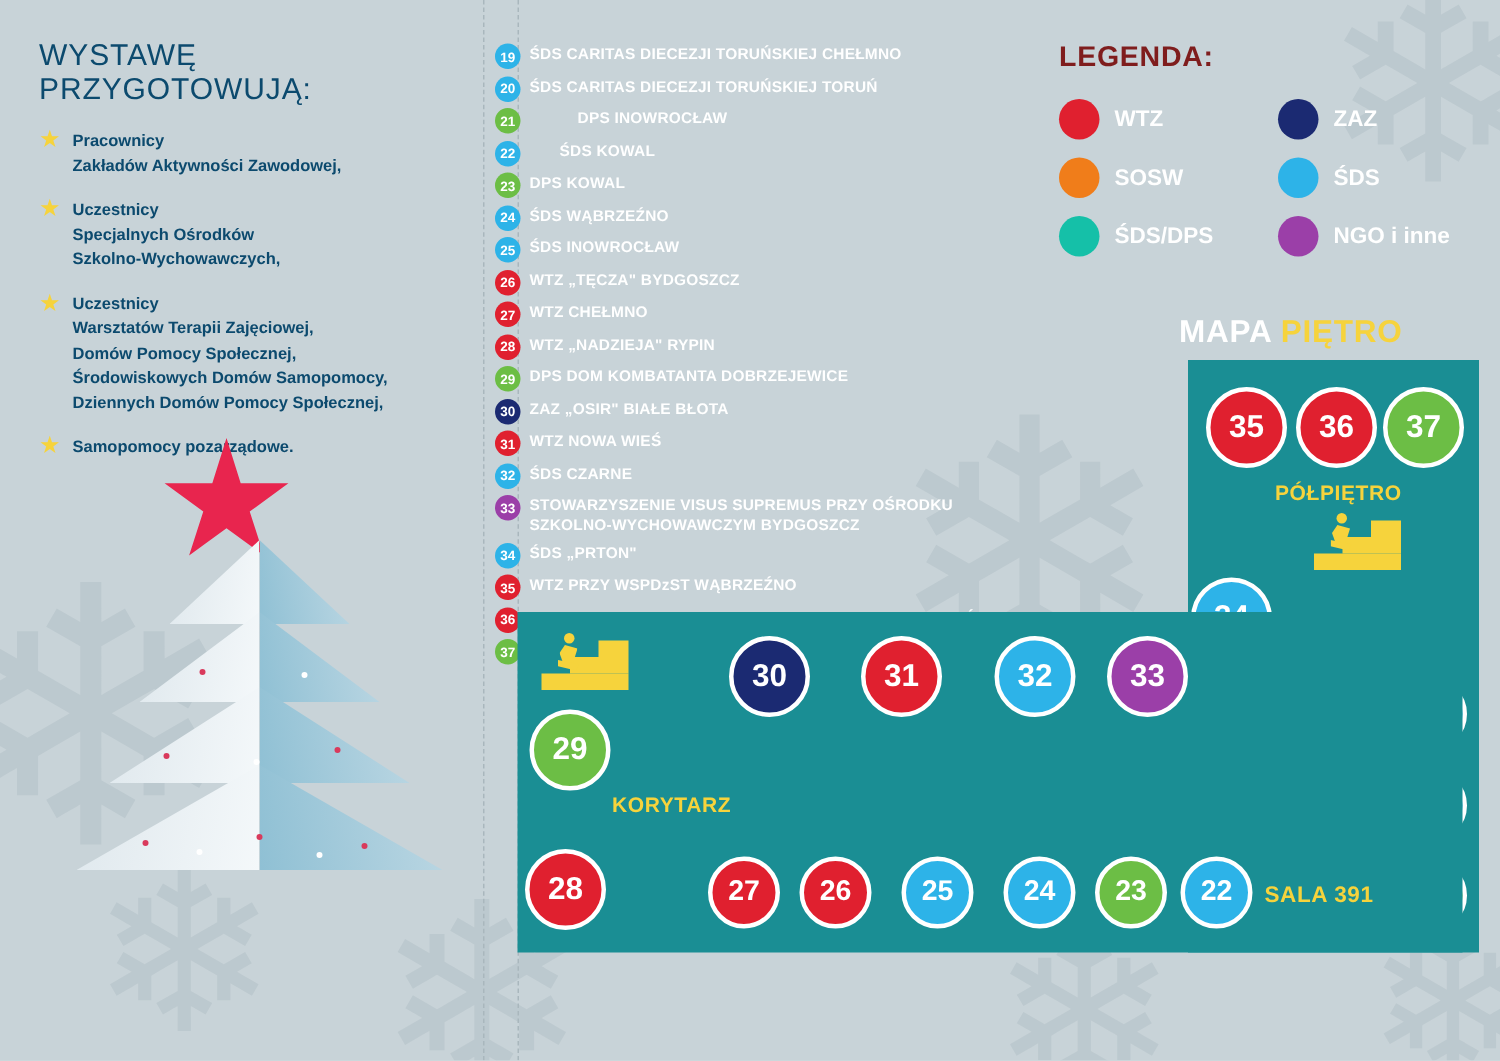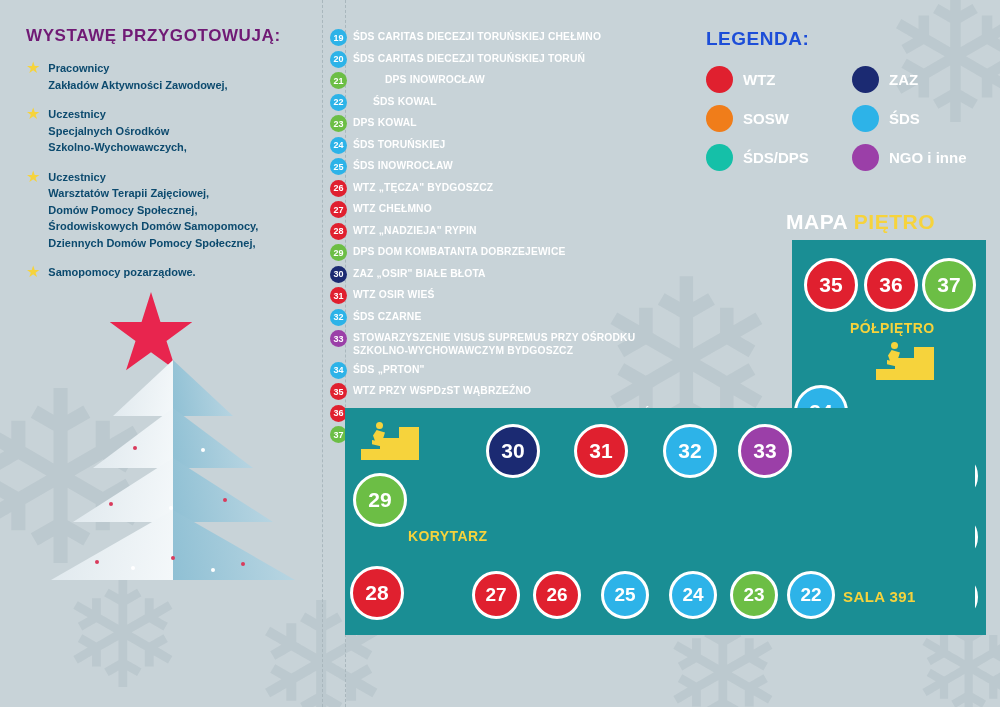--- a/index.html
+++ b/index.html
@@ -30,23 +30,23 @@
     width: 0;
     border-left: 1px dashed #a9b7bd;
   }
   
   .left-col {
     position: absolute;
     left: 26px; top: 26px;
     width: 290px;
   }
   .heading-yellow {
-    color: #701a75;
-    font-size: 17px;
-    font-weight: bold;
+    color: #0c4a6e;
+    font-size: 20px;
+    font-weight: normal;
     letter-spacing: .6px;
     margin-bottom: 14px;
   }
   .bullet-row {
     display: flex;
     align-items: flex-start;
     margin-bottom: 13px;
   }
   .star {
     color: #f6d33c;
@@ -121,21 +121,21 @@
     letter-spacing: .15px;
     padding-top: 2px;
   }
   
   .legend {
     position: absolute;
     left: 706px; top: 28px;
     width: 280px;
   }
   .legend-title {
-    color: #1d4ed8;
+    color: #7f1d1d;
     font-size: 19px;
     font-weight: bold;
     letter-spacing: .5px;
     margin-bottom: 16px;
   }
   .legend-grid {
     display: grid;
     grid-template-columns: 1fr 1fr;
     row-gap: 13px;
     column-gap: 6px;
@@ -317,21 +317,21 @@
     <div class="list-item">
       <span class="badge" style="background:#2db3e8;">22</span>
       <span class="list-label" style="white-space:pre-line;margin-left:20px;">ŚDS KOWAL</span>
     </div>
     <div class="list-item">
       <span class="badge" style="background:#6cbe45;">23</span>
       <span class="list-label" style="white-space:pre-line;">DPS KOWAL</span>
     </div>
     <div class="list-item">
       <span class="badge" style="background:#2db3e8;">24</span>
-      <span class="list-label" style="white-space:pre-line;">ŚDS TORUŃSKIEJ</span>
+      <span class="list-label" style="white-space:pre-line;">ŚDS WĄBRZEŹNO</span>
     </div>
     <div class="list-item">
       <span class="badge" style="background:#2db3e8;">25</span>
       <span class="list-label" style="white-space:pre-line;">ŚDS INOWROCŁAW</span>
     </div>
     <div class="list-item">
       <span class="badge" style="background:#e0202f;">26</span>
       <span class="list-label" style="white-space:pre-line;">WTZ „TĘCZA" BYDGOSZCZ</span>
     </div>
     <div class="list-item">
@@ -345,21 +345,21 @@
     <div class="list-item">
       <span class="badge" style="background:#6cbe45;">29</span>
       <span class="list-label" style="white-space:pre-line;">DPS DOM KOMBATANTA DOBRZEJEWICE</span>
     </div>
     <div class="list-item">
       <span class="badge" style="background:#1b2a72;">30</span>
       <span class="list-label" style="white-space:pre-line;">ZAZ „OSIR" BIAŁE BŁOTA</span>
     </div>
     <div class="list-item">
       <span class="badge" style="background:#e0202f;">31</span>
-      <span class="list-label" style="white-space:pre-line;">WTZ OSIR WIEŚ</span>
+      <span class="list-label" style="white-space:pre-line;">WTZ NOWA WIEŚ</span>
     </div>
     <div class="list-item">
       <span class="badge" style="background:#2db3e8;">32</span>
       <span class="list-label" style="white-space:pre-line;">ŚDS CZARNE</span>
     </div>
     <div class="list-item">
       <span class="badge" style="background:#9b3fa8;">33</span>
       <span class="list-label" style="white-space:pre-line;">STOWARZYSZENIE VISUS SUPREMUS PRZY OŚRODKU
 SZKOLNO-WYCHOWAWCZYM BYDGOSZCZ</span>
     </div>

